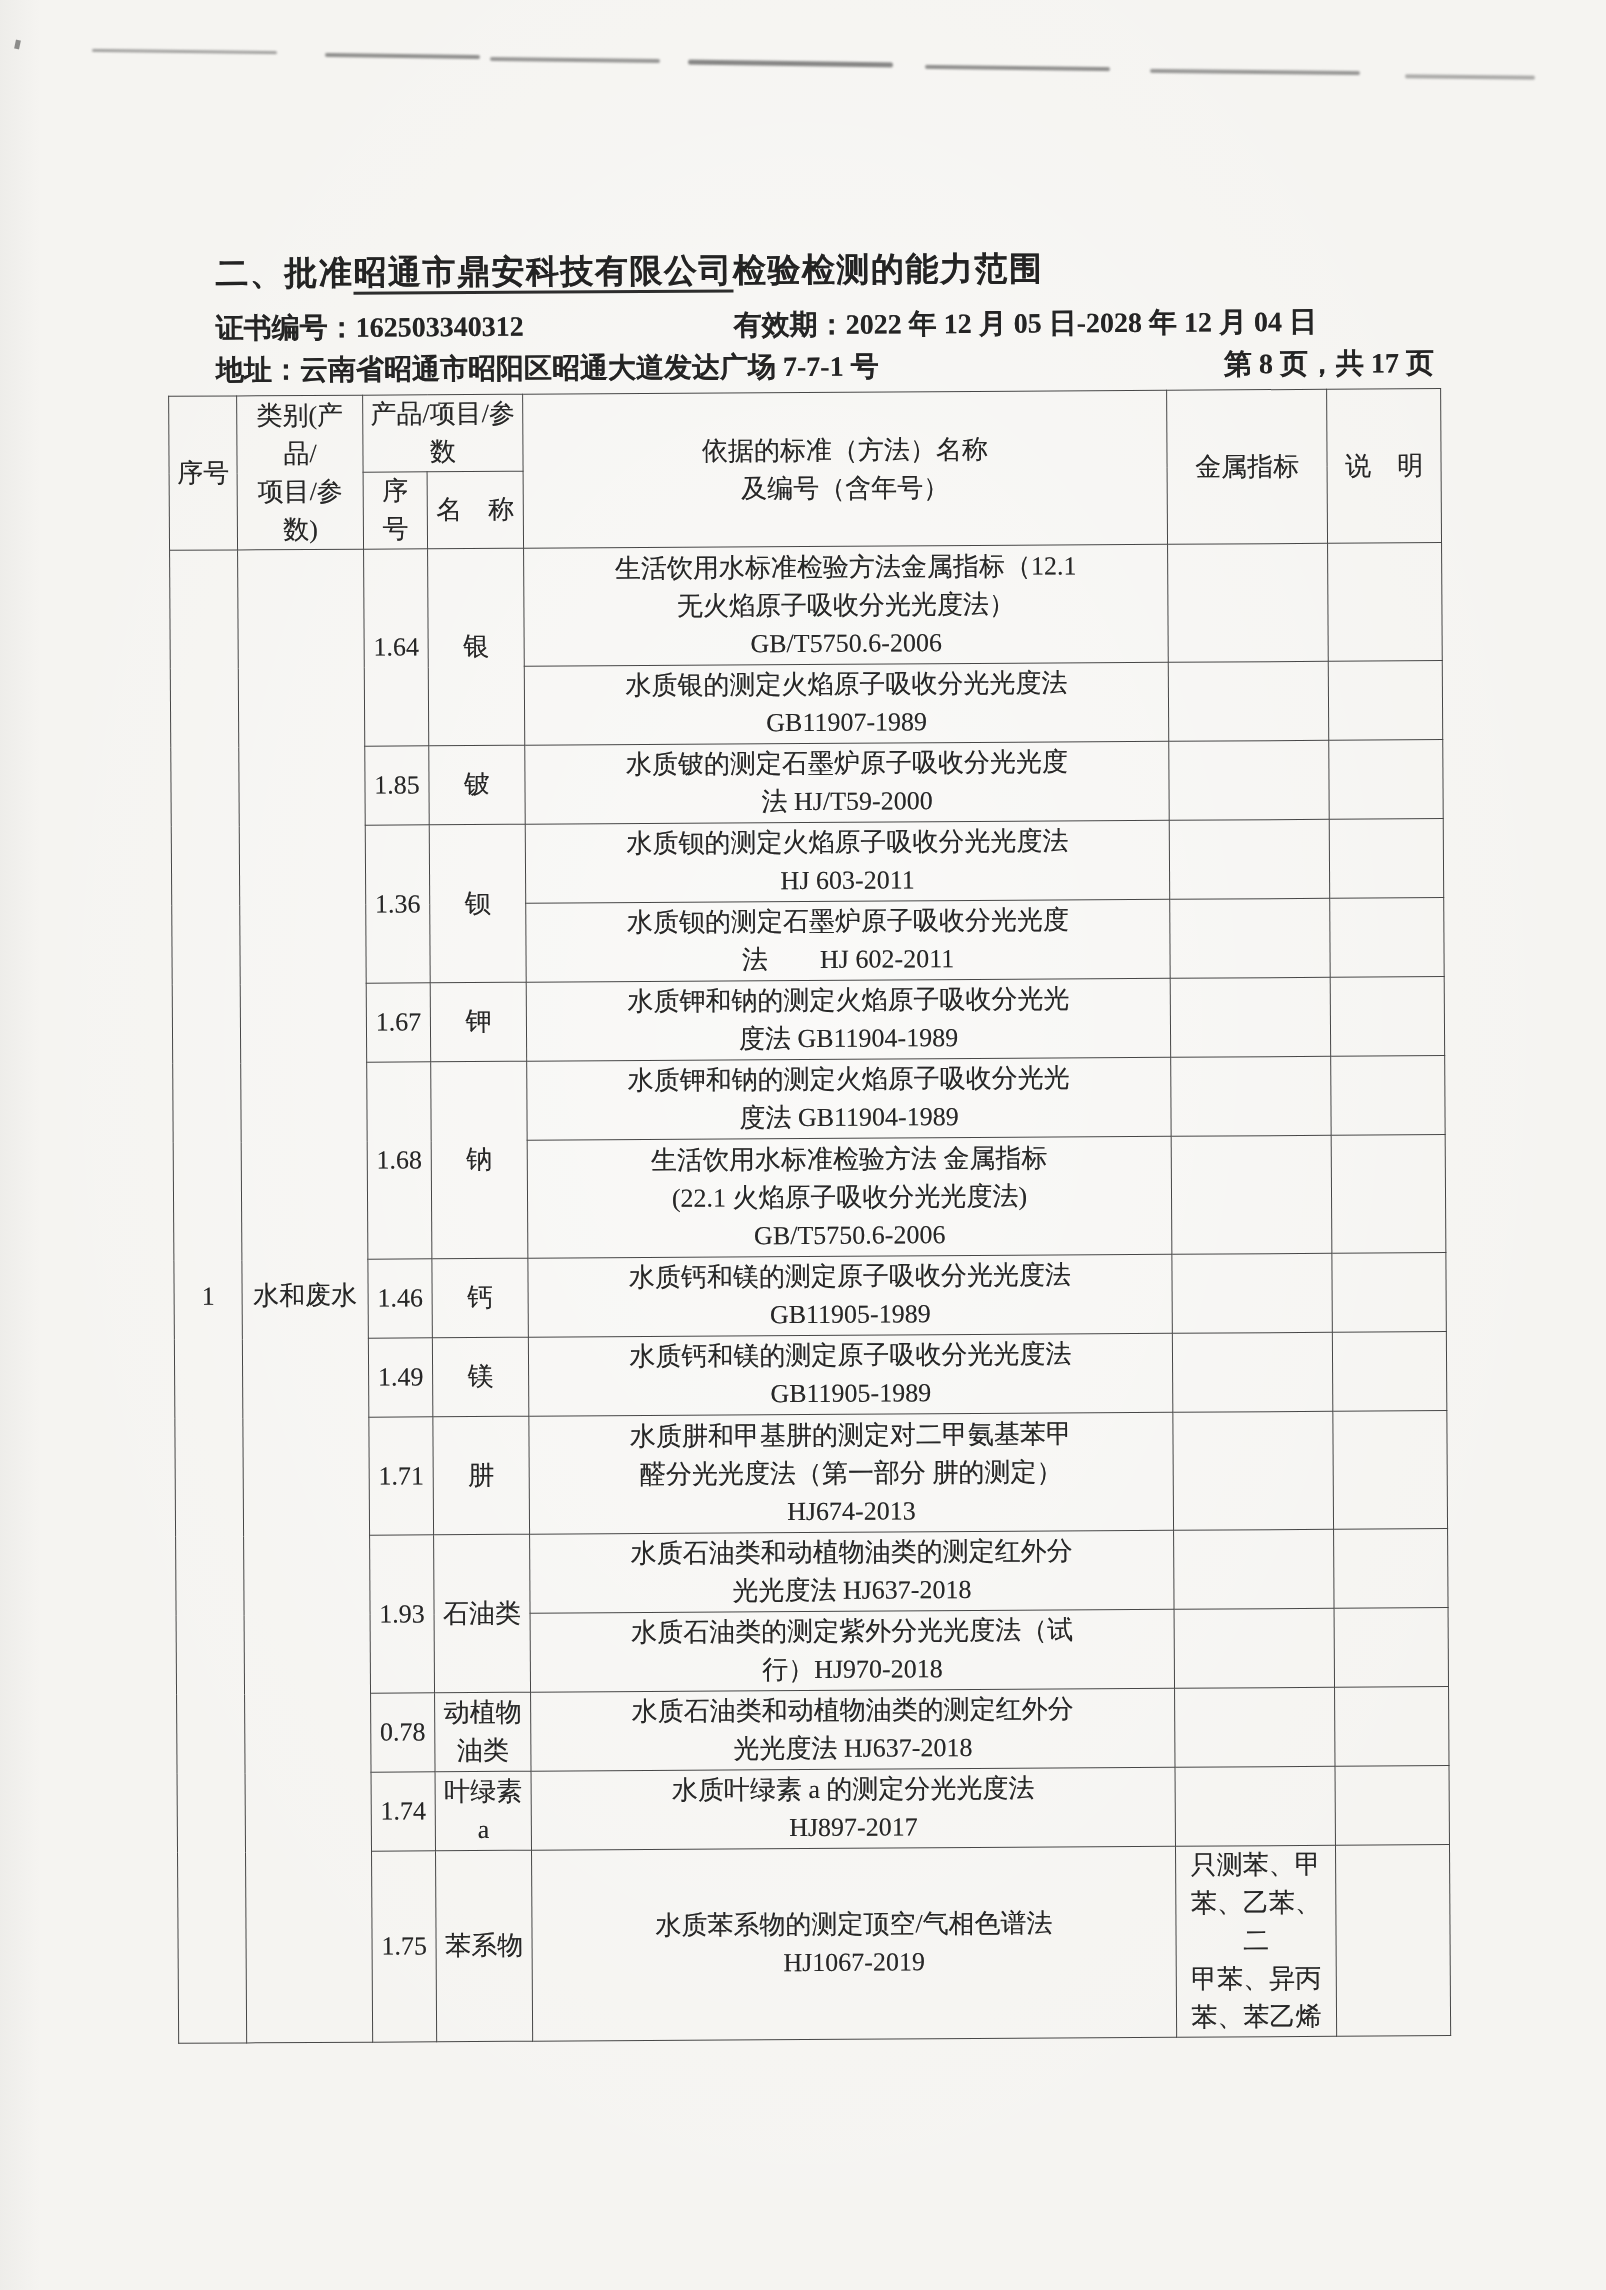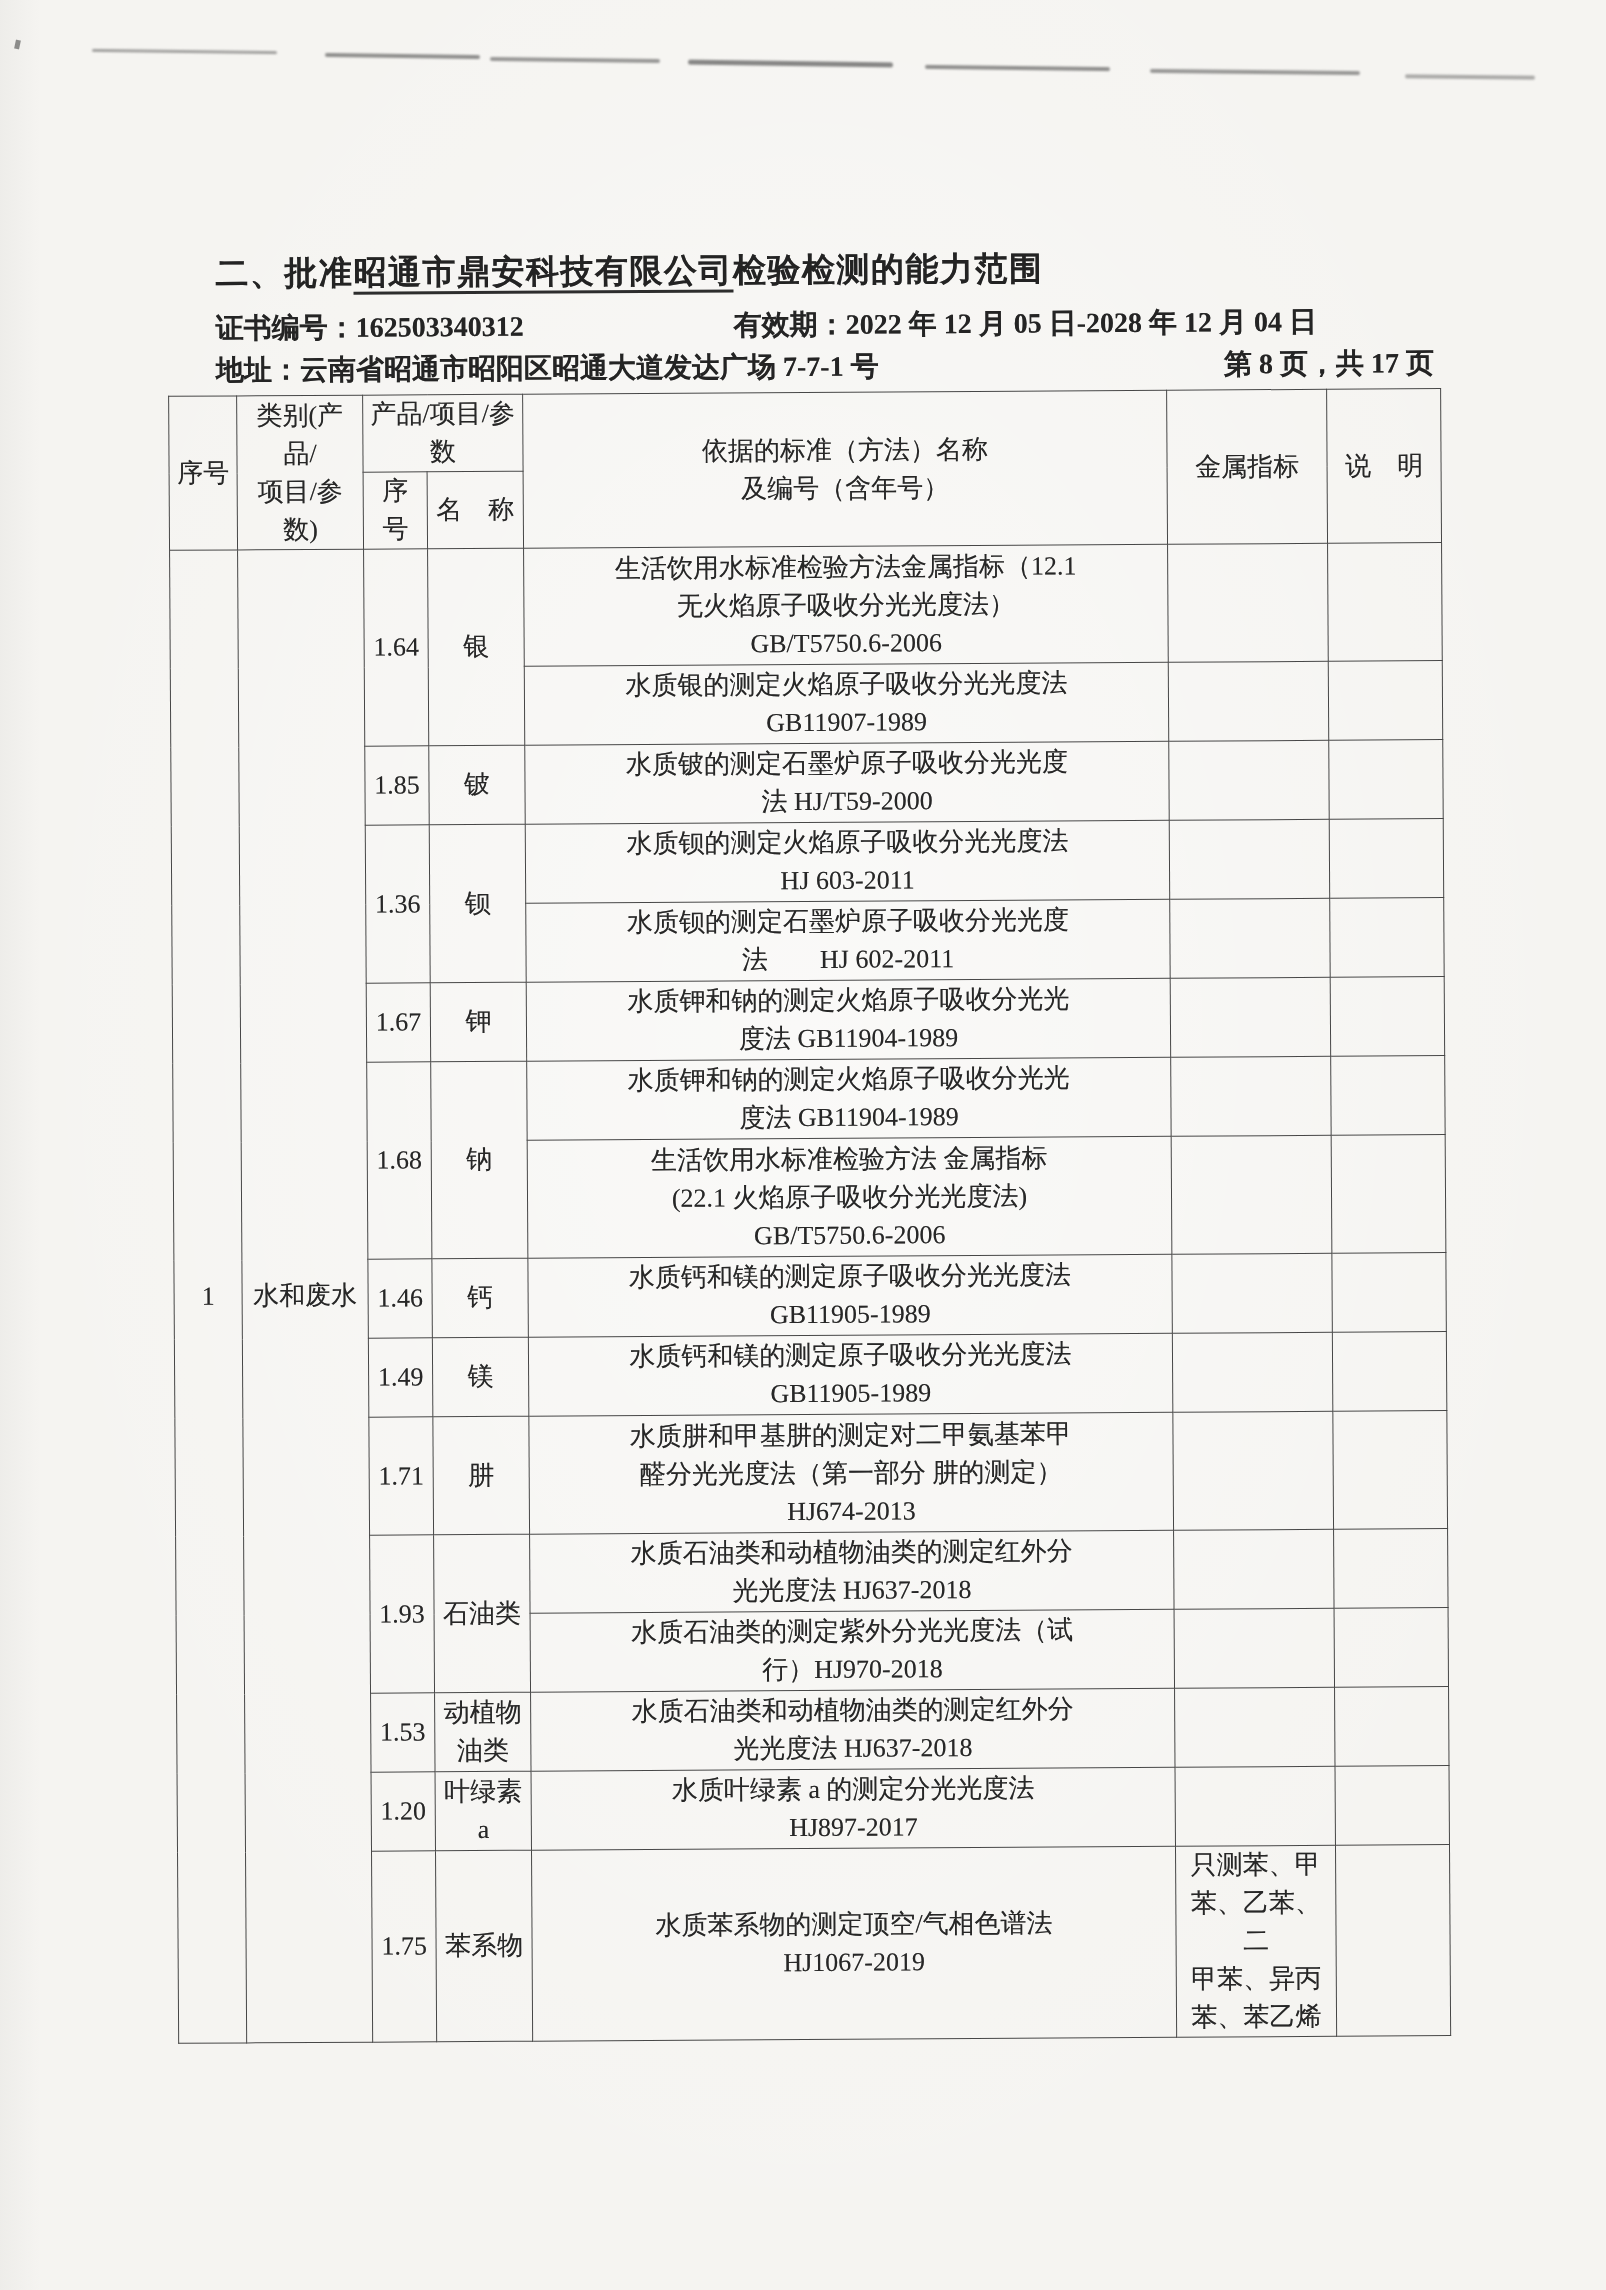--- a/index.html
+++ b/index.html
@@ -226,31 +226,31 @@
       <td></td>
     </tr>
     <tr class="h2">
       <td class="ml">水质石油类的测定紫外分光光度法（试
 行）HJ970-2018</td>
       <td></td>
       <td></td>
     </tr>
 
     <tr class="h2">
-      <td>1.53</td>
+      <td>0.78</td>
       <td class="name-cell ml">动植物
 油类</td>
       <td class="ml">水质石油类和动植物油类的测定红外分
 光光度法 HJ637-2018</td>
       <td></td>
       <td></td>
     </tr>
 
     <tr class="h2">
-      <td>1.20</td>
+      <td>1.74</td>
       <td class="name-cell">叶绿素 a</td>
       <td class="ml">水质叶绿素 a 的测定分光光度法
 HJ897-2017</td>
       <td></td>
       <td></td>
     </tr>
 
     <tr class="h5">
       <td>1.75</td>
       <td class="name-cell">苯系物</td>

